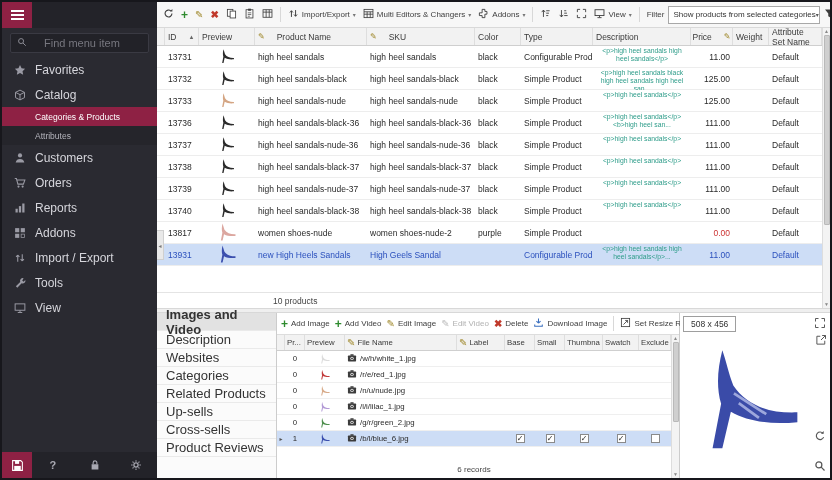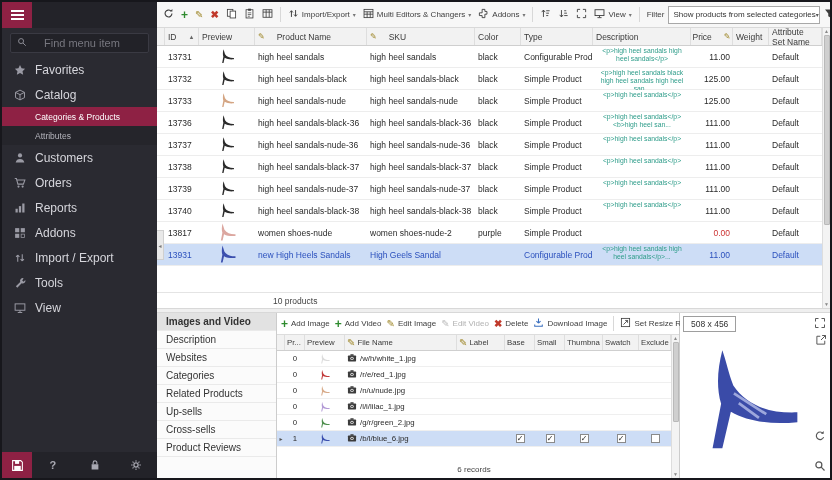--- a/index.html
+++ b/index.html
@@ -72,21 +72,21 @@
   .vscroll { width:8px; background:#f3f3f3; border-left:1px solid #ddd; display:flex; flex-direction:column; align-items:center; flex:none; cursor:pointer; }
   .vs-arrow { font-size:5px; color:#888; line-height:7px; height:7px; }
   .vs-thumb { width:6px; background:#cfcfcf; border:1px solid #b9b9b9; border-radius:1px; flex:none; }
   .vs-fill { flex:1; }
 
   .splitter { height:5px; background:#efefef; border-top:1px solid #d8d8d8; border-bottom:1px solid #d8d8d8; flex:none; cursor:row-resize; }
 
   
   .detail { height:165px; display:flex; flex:none; min-width:0; }
   .detail-tabs { width:120px; border-right:1px solid #ccc; background:#fbfbfb; flex:none; }
-  .dtab { height:18px; display:flex; align-items:center; padding-left:9px; font-size:10px; color:#333; border-bottom:1px solid #eaeaea; cursor:pointer; }
+  .dtab { height:18px; display:flex; align-items:center; padding-left:9px; font-size:13px; color:#333; border-bottom:1px solid #eaeaea; cursor:pointer; }
   .dtab.active { background:#e2e2e2; font-weight:bold; }
 
   .detail-main { flex:1; display:flex; flex-direction:column; border-right:1px solid #ccc; min-width:0; }
   .dtoolbar { height:22px; display:flex; align-items:center; gap:1px; padding:0 2px; border-bottom:1px solid #ddd; font-size:8px; flex:none; white-space:nowrap; }
   .dtoolbar .tb { padding:2px 2px; }
   .tb.disabled { color:#b2b2b2; cursor:default; }
   .tb.disabled .glyph-pencil { color:#bdbdbd; }
   .dl-ico { color:#3a6fbf; }
 
   .dgrid-wrap { flex:1; display:flex; min-height:0; }

